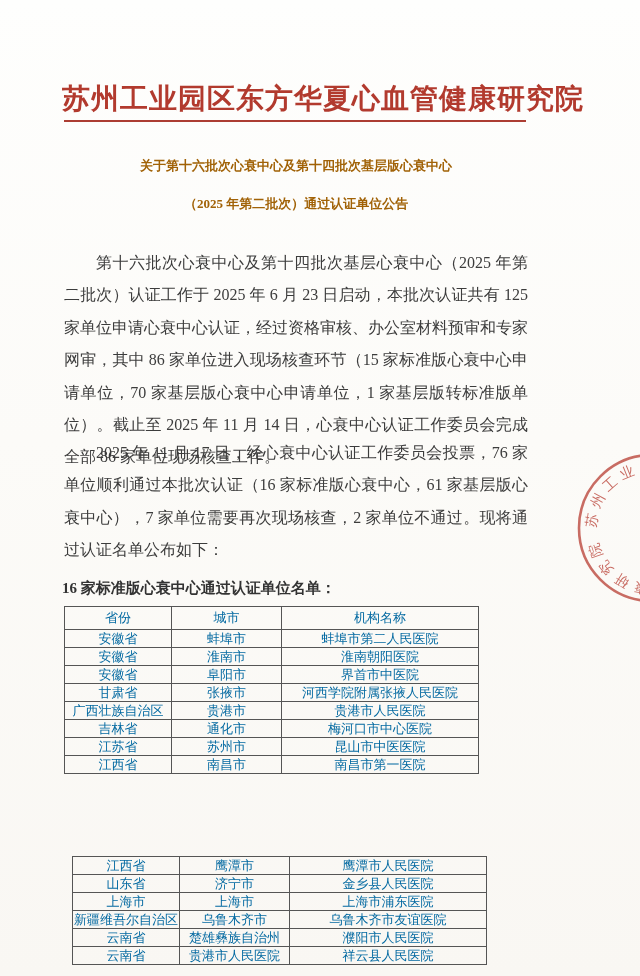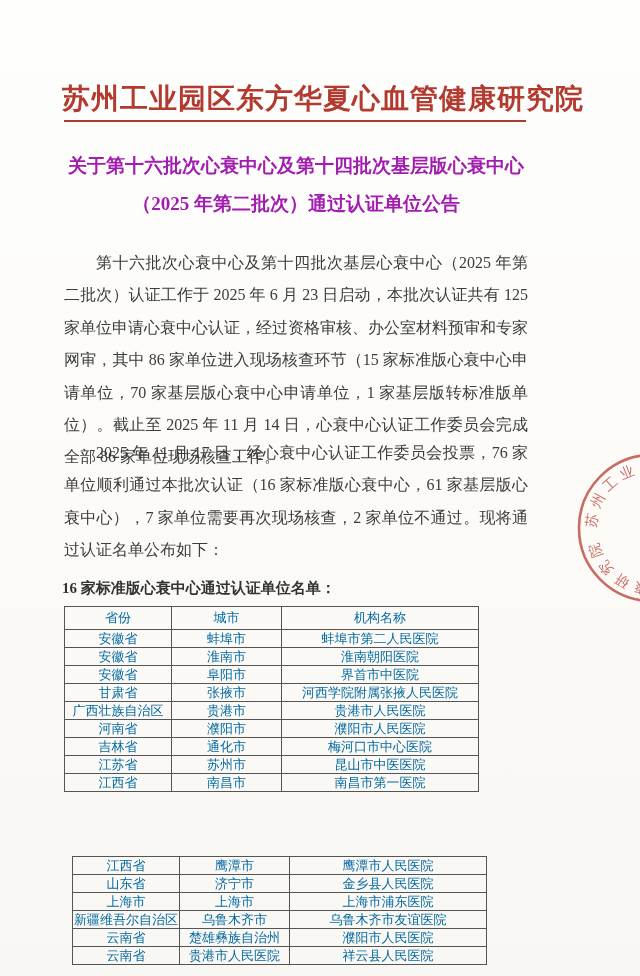--- a/index.html
+++ b/index.html
@@ -21,22 +21,22 @@
     text-align: center;
     letter-spacing: 1px;
     white-space: nowrap;
   }
   .red-rule {
     top: 120px; left: 64px; width: 462px; height: 2px;
     background: #ac3d33;
   }
   .doc-title {
     top: 147px; left: 62px; width: 468px;
-    font-size: 19px; font-weight: bold;
-    color: #a21caf;
+    font-size: 13px; font-weight: bold;
+    color: #a16207;
     text-align: center;
     line-height: 38px;
   }
   .body-para {
     left: 64px; width: 464px;
     font-size: 16px;
     line-height: 32.4px;
     text-align: justify;
     text-indent: 2em;
     color: #3c3c3c;
@@ -144,25 +144,20 @@
           <td>甘肃省</td>
           <td>张掖市</td>
           <td>河西学院附属张掖人民医院</td>
         </tr>
         <tr>
           <td>广西壮族自治区</td>
           <td>贵港市</td>
           <td>贵港市人民医院</td>
         </tr>
         <tr>
-          <td>河南省</td>
-          <td>濮阳市</td>
-          <td>濮阳市人民医院</td>
-        </tr>
-        <tr>
           <td>吉林省</td>
           <td>通化市</td>
           <td>梅河口市中心医院</td>
         </tr>
         <tr>
           <td>江苏省</td>
           <td>苏州市</td>
           <td>昆山市中医医院</td>
         </tr>
         <tr>

